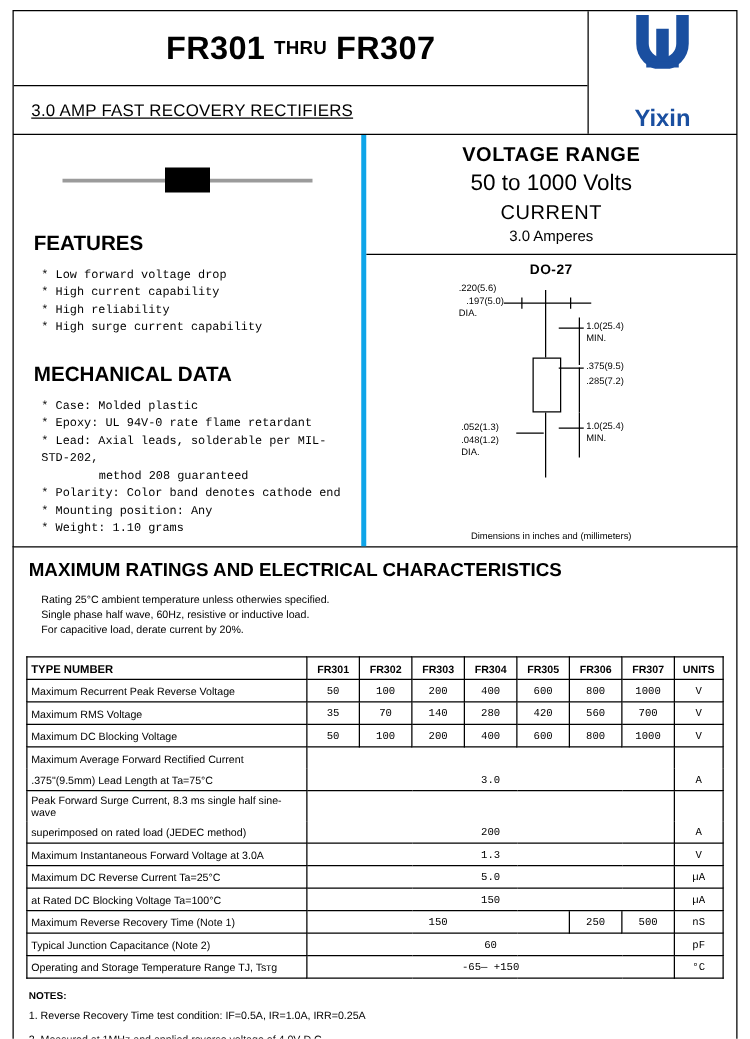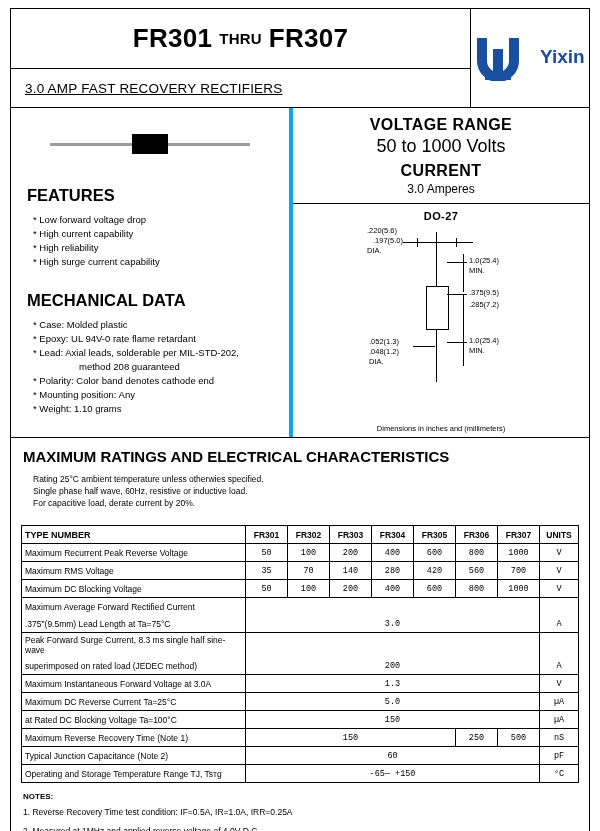--- a/index.html
+++ b/index.html
@@ -13,44 +13,44 @@
   .page{position:relative;width:600px;height:831px;box-sizing:border-box;padding:8px 10px;}
 
   
   .header{display:flex;border:1px solid #000;height:100px;box-sizing:border-box;}
   .header-left{flex:1;display:flex;flex-direction:column;}
   .title-row{flex:1;display:flex;align-items:center;justify-content:center;border-bottom:1px solid #000;}
   .title-main{font-size:26px;font-weight:bold;letter-spacing:.3px;}
   .title-thru{font-size:15px;font-weight:bold;padding:0 7px;letter-spacing:.2px;}
   .subtitle-row{height:38px;display:flex;align-items:center;padding-left:14px;}
   .subtitle{font-size:13.5px;letter-spacing:.2px;text-decoration:underline;}
-  .header-right{width:118px;border-left:1px solid #000;display:flex;flex-direction:row;align-items:center;justify-content:flex-start;gap:15px;}
+  .header-right{width:118px;border-left:1px solid #000;display:flex;flex-direction:column;align-items:center;justify-content:space-between;}
   .logo-u{font-size:40px;font-weight:bold;color:#1a4fa0;line-height:.95;letter-spacing:-1px;}
   .logo-u svg{display:block;}
   .logo-name{font-size:19px;color:#1a4fa0;font-weight:bold;margin-top:-2px;}
 
   
   .mid{display:flex;border:1px solid #000;border-top:none;height:330px;box-sizing:border-box;}
   .mid-left{flex:1;border-right:4px solid #0ea5e9;position:relative;padding:0 10px;box-sizing:border-box;}
   .mid-right{width:296px;display:flex;flex-direction:column;}
 
   .diode-wrap{height:72px;display:flex;align-items:center;justify-content:center;}
   .diode{position:relative;width:200px;height:20px;display:flex;align-items:center;}
   .lead{height:3px;background:#9b9b9b;flex:1;}
   .body-blk{width:36px;height:20px;background:#000;}
 
   h2.sec{font-size:16.5px;font-weight:bold;margin:6px 0 8px 6px;}
-  ul.feat{list-style:none;margin:0 0 0 12px;padding:0;}
+  ul.feat{list-style:none;margin:0 0 0 12px;padding:0;font-family:Liberation Mono, monospace;}
   ul.feat li{font-size:9.5px;line-height:14px;}
   .indent{padding-left:46px;}
 
   .vr{padding:8px 0 4px;text-align:center;border-bottom:1px solid #000;}
   .vr-t{font-size:16px;font-weight:bold;letter-spacing:.4px;}
   .vr-s{font-size:18px;margin:2px 0 5px;}
-  .cur-t{font-size:16px;font-weight:bold;letter-spacing:.4px;}
+  .cur-t{font-size:16px;font-weight:normal;letter-spacing:.4px;}
   .cur-s{font-size:12px;margin:2px 0 3px;}
 
   .pkg{flex:1;position:relative;}
   .pkg-title{text-align:center;font-size:11px;font-weight:bold;padding-top:6px;letter-spacing:.4px;}
   .pkg-foot{position:absolute;bottom:4px;width:100%;text-align:center;font-size:7.5px;}
   .drw{position:relative;width:100%;height:170px;margin-top:2px;}
   .drw .vline{position:absolute;background:#000;width:1px;}
   .drw .hline{position:absolute;background:#000;height:1px;}
   .drw .lbl{position:absolute;font-size:7.5px;line-height:9px;white-space:nowrap;}
   .drw .body{position:absolute;border:1px solid #000;background:#fff;}

